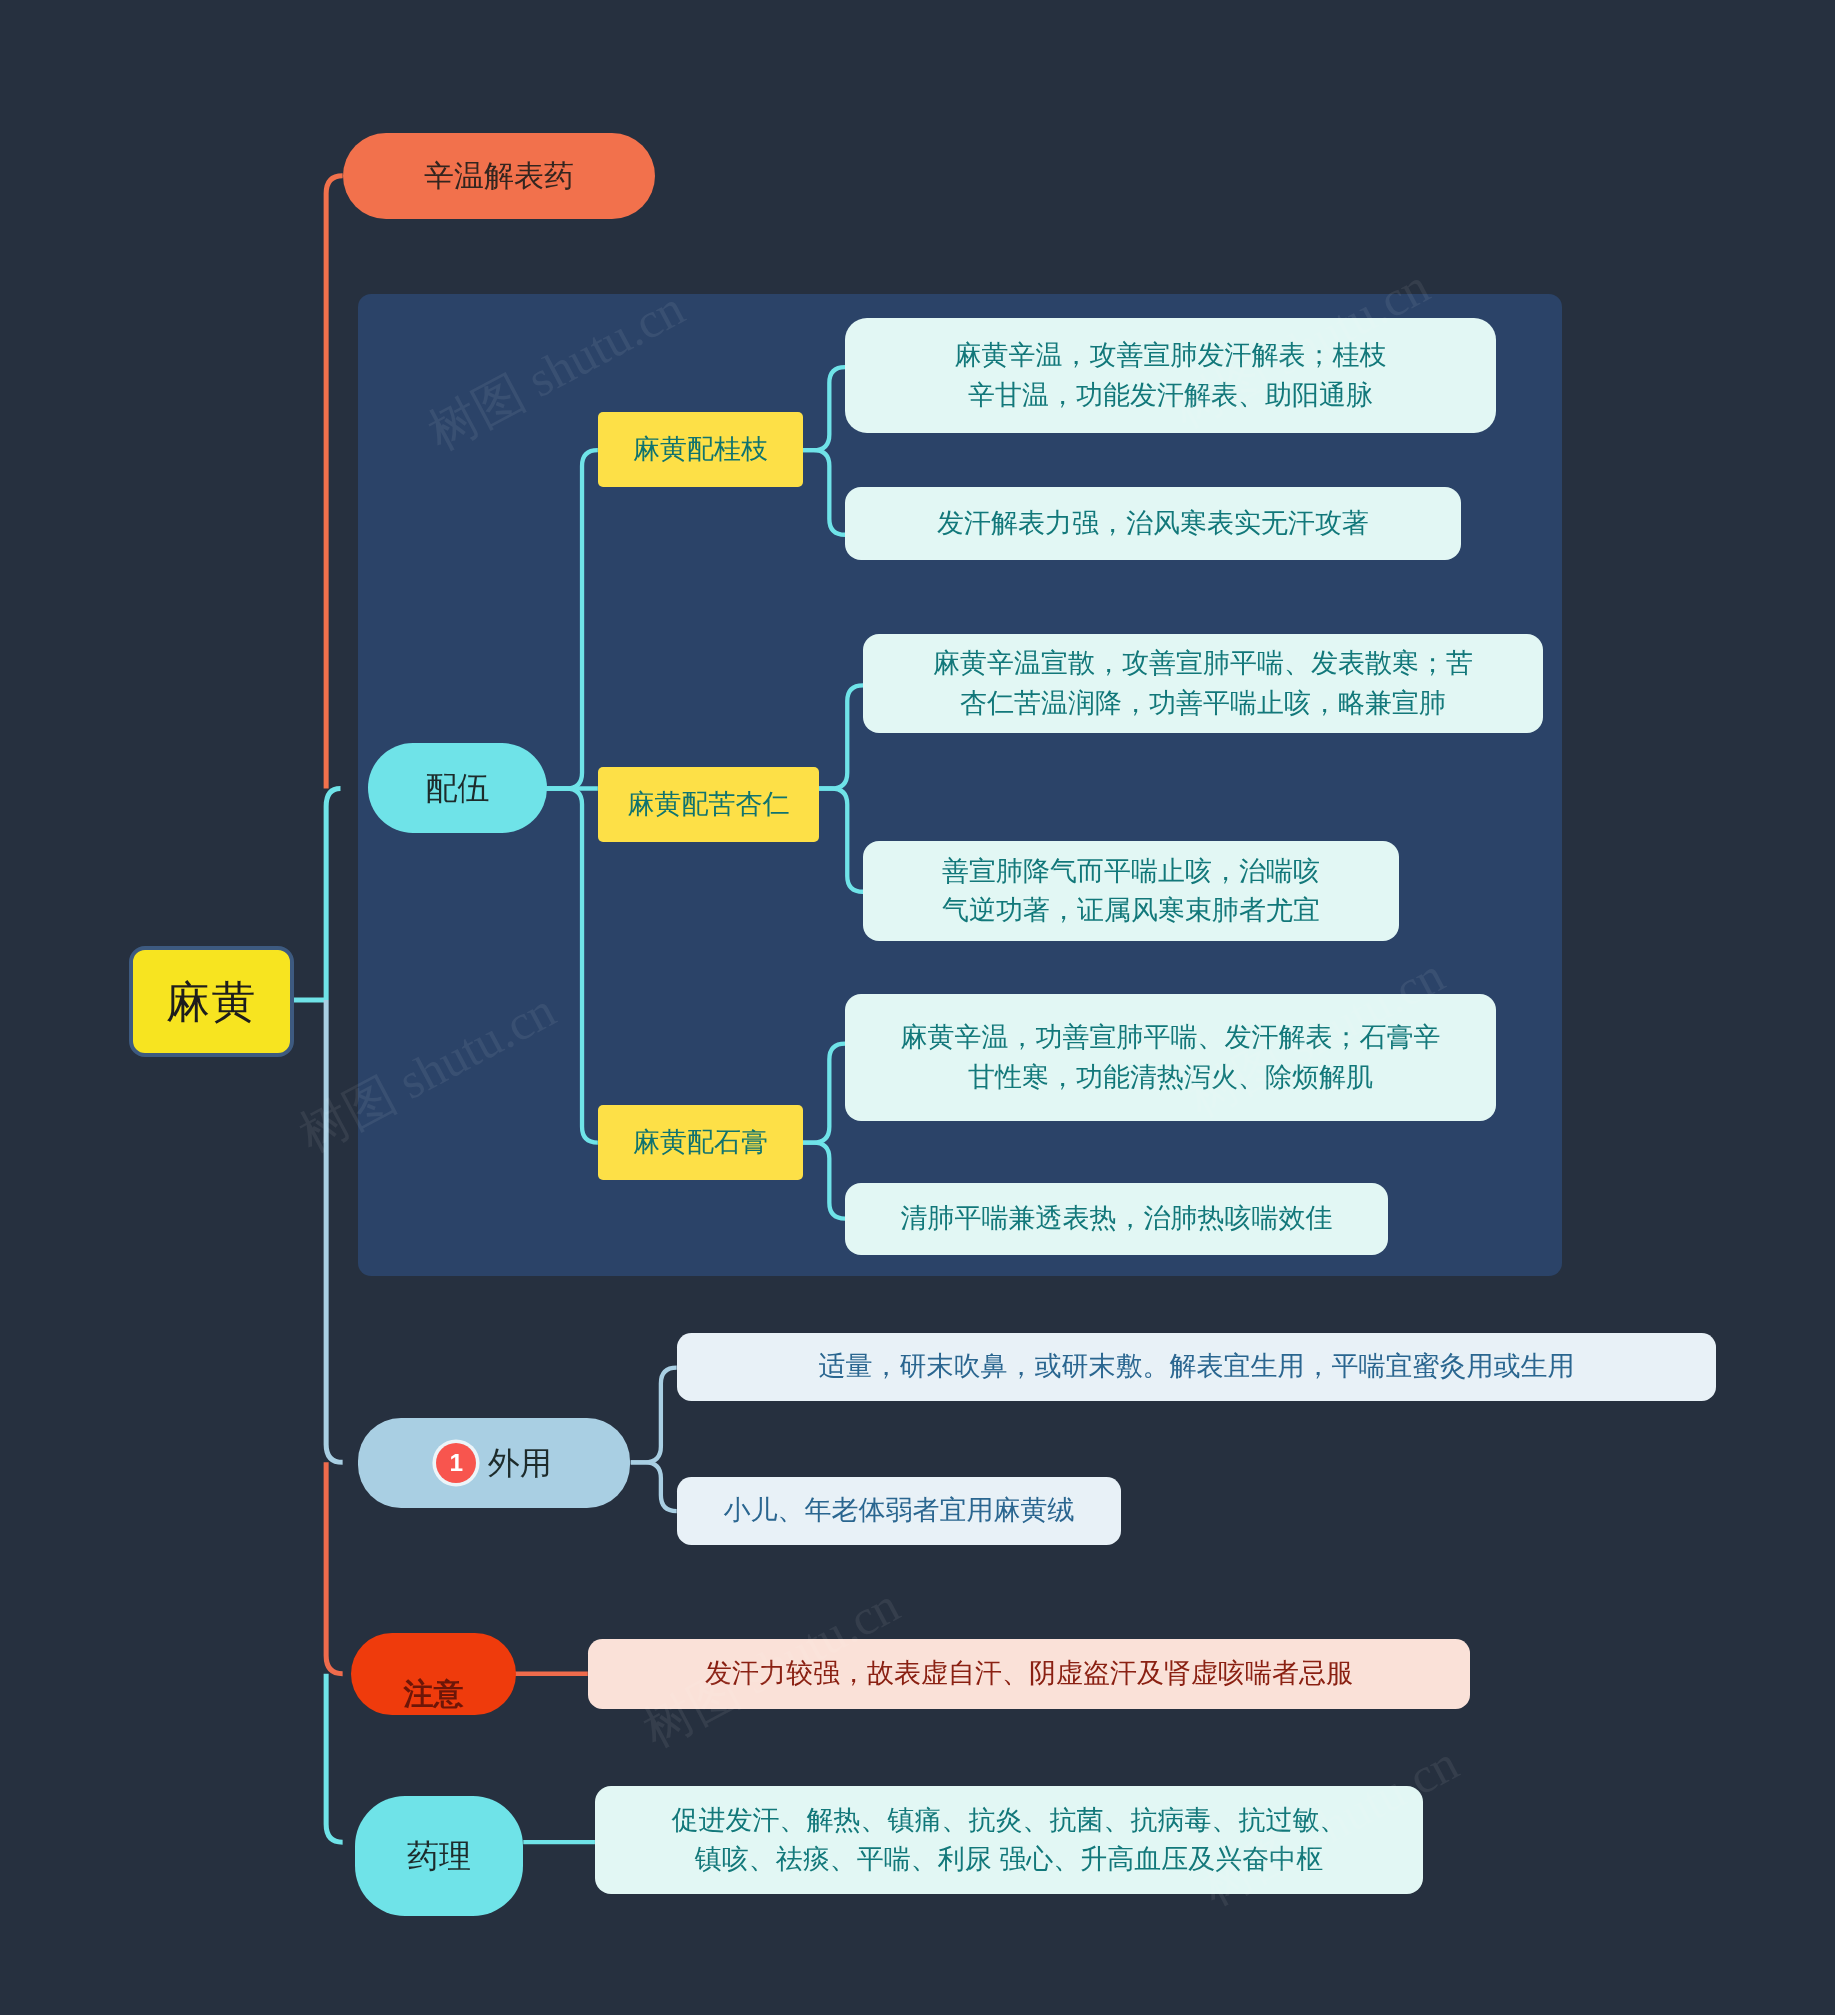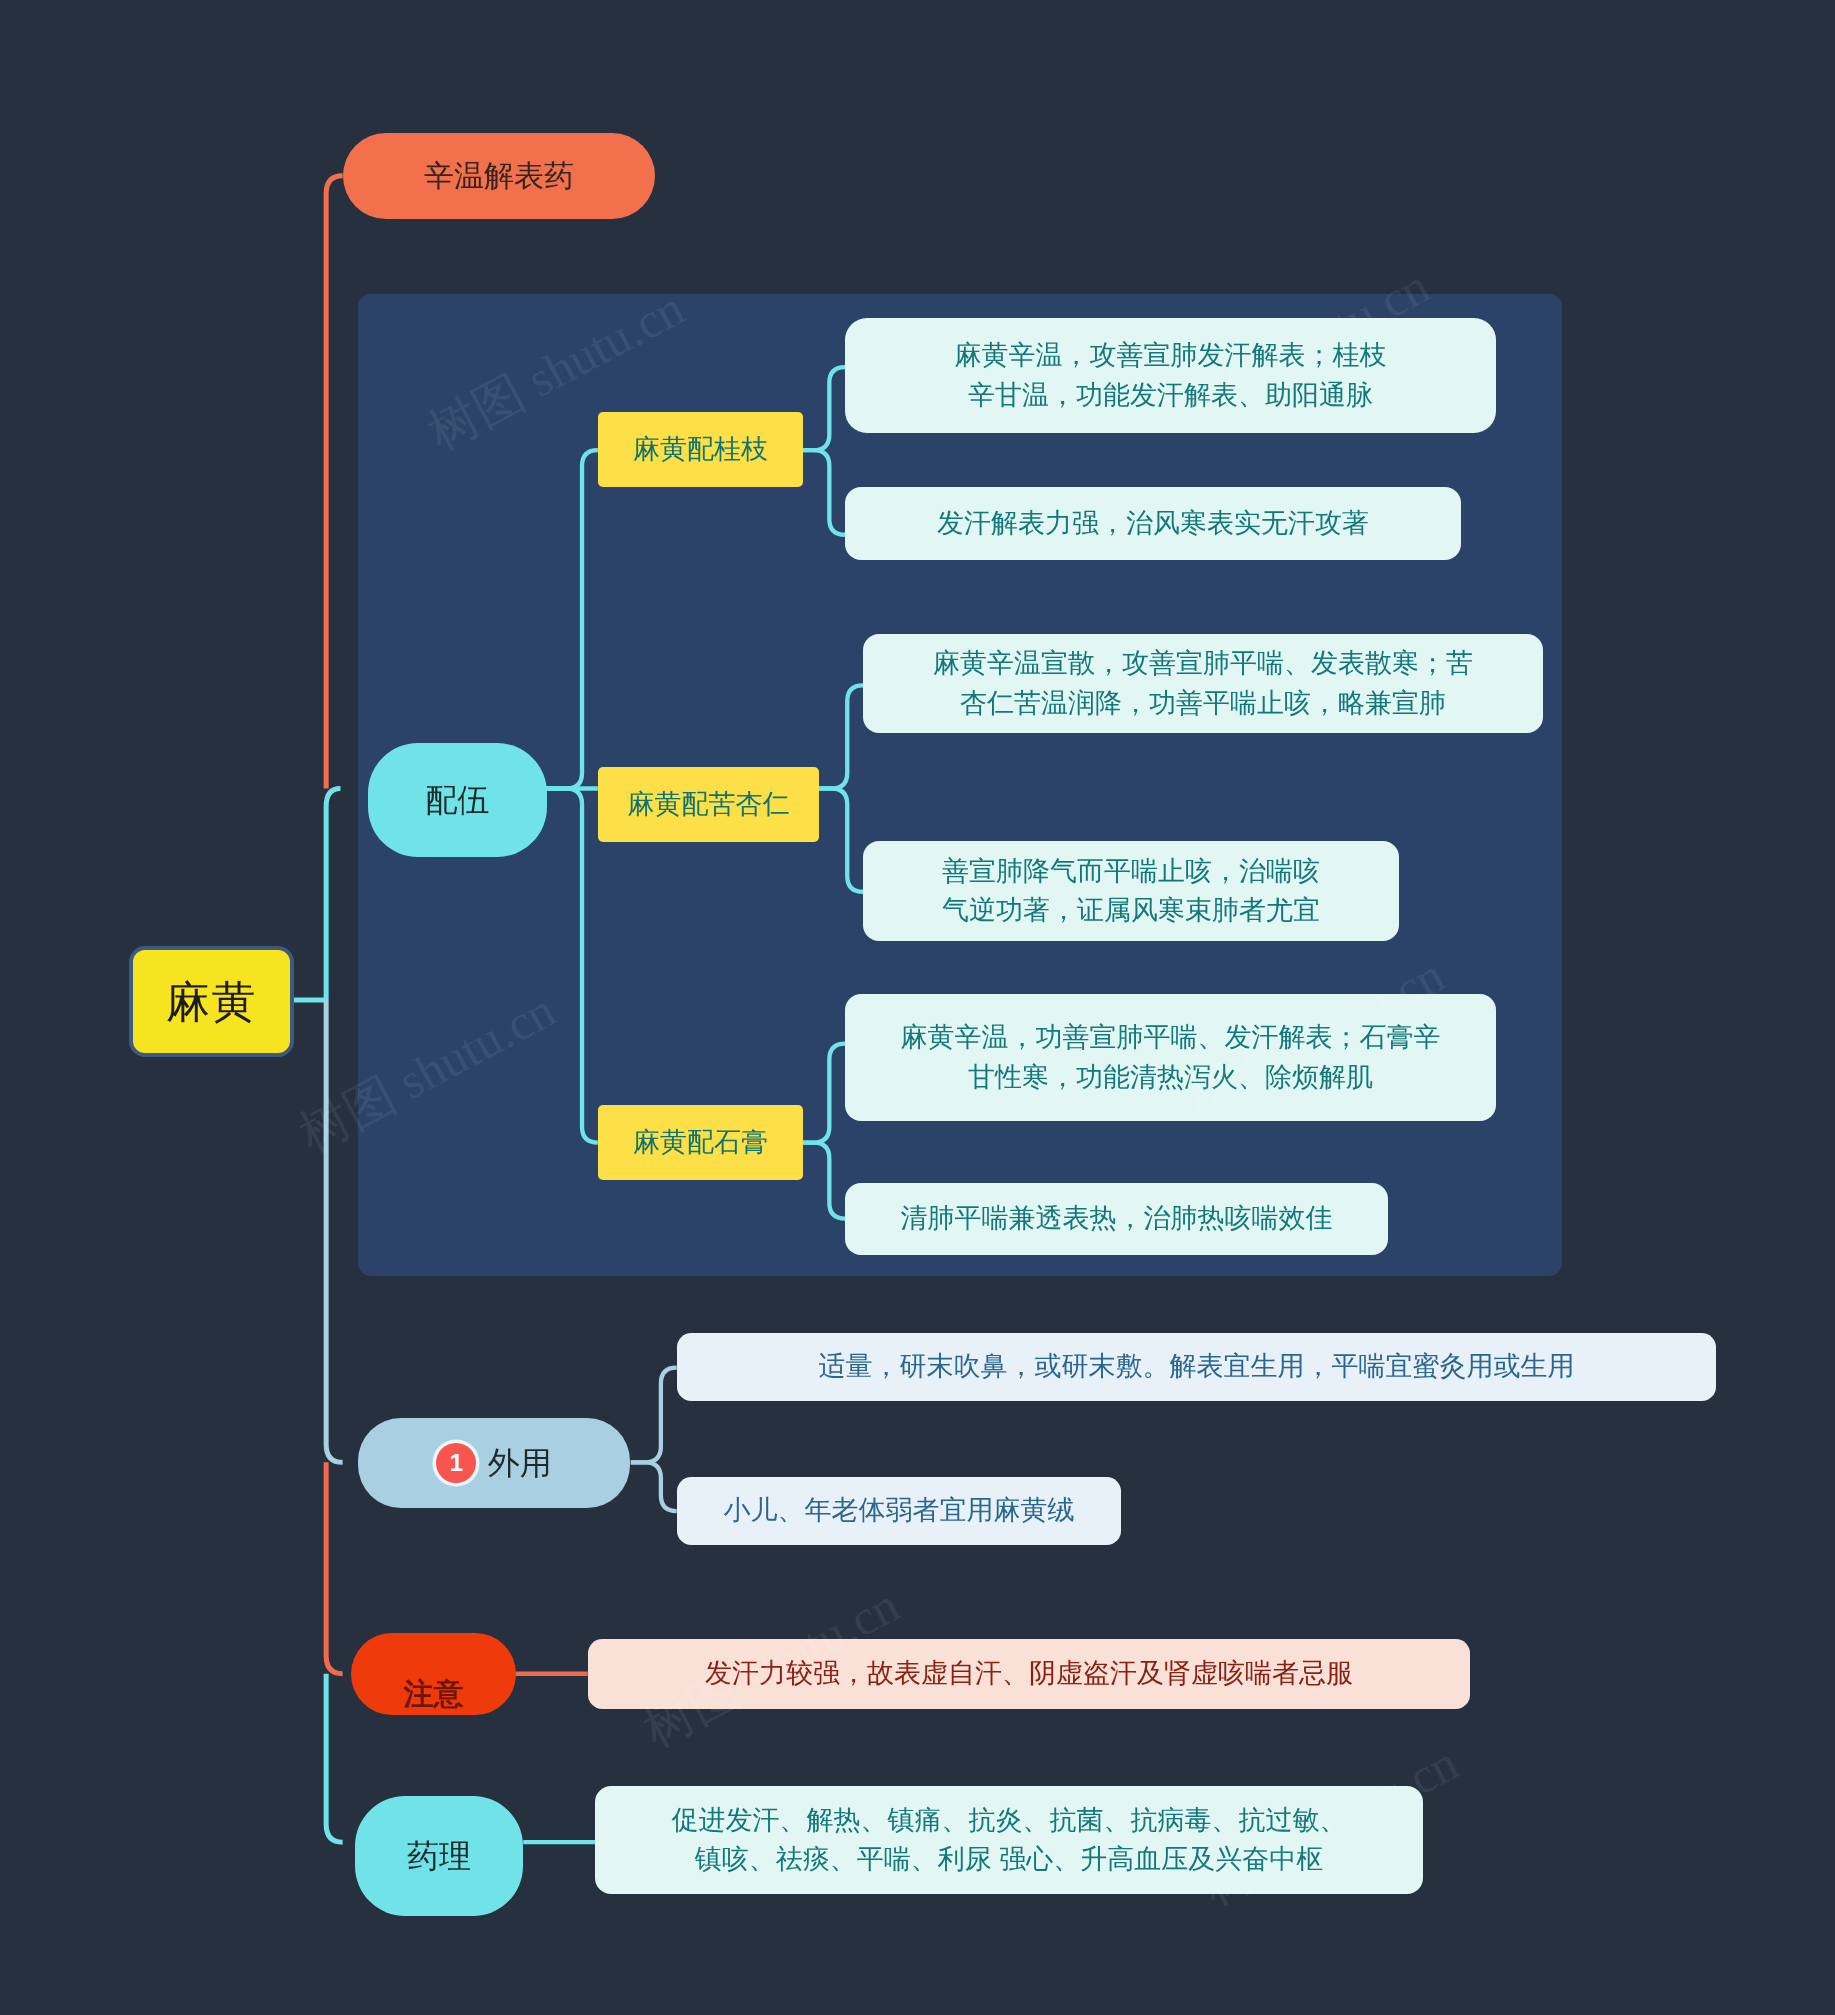--- a/index.html
+++ b/index.html
@@ -187,21 +187,21 @@
   </svg>
 
   <div class="node n-orange-pill" style="left:343px; top:133px; width:312px; height:86px;">
     <span>辛温解表药</span>
   </div>
 
   <div class="node n-root" style="left:129px; top:946px; width:165px; height:111px;">
     <span>麻黄</span>
   </div>
 
-  <div class="node n-teal-pill" style="left:368px; top:743px; width:179px; height:114px;">
+  <div class="node n-teal-pill" style="left:368px; top:743px; width:179px; height:90px;">
     <span>配伍</span>
   </div>
 
   <div class="node n-mint-label" style="left:598px; top:412px; width:205px; height:75px;">
     <span>麻黄配桂枝</span>
   </div>
   <div class="node n-mint-leaf" style="left:845px; top:318px; width:651px; height:115px;border-radius:22px;">
     <span>麻黄辛温，攻善宣肺发汗解表；桂枝
 辛甘温，功能发汗解表、助阳通脉</span>
   </div>

